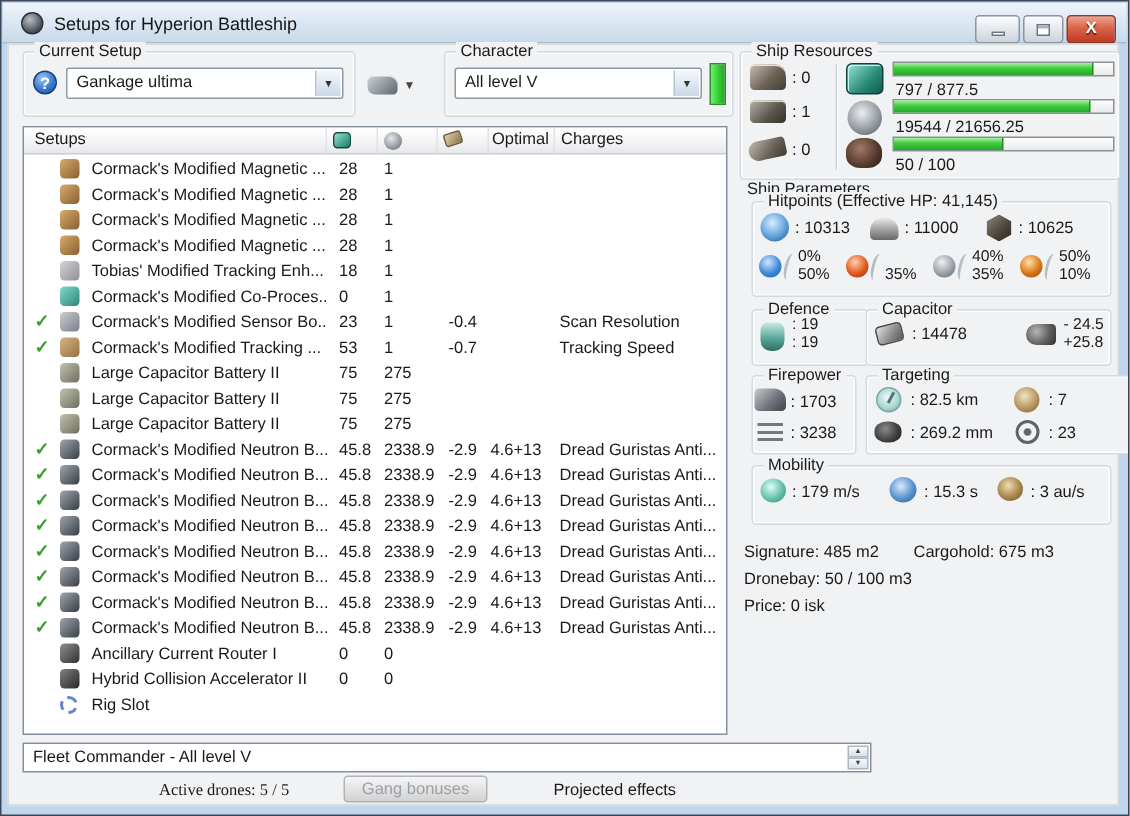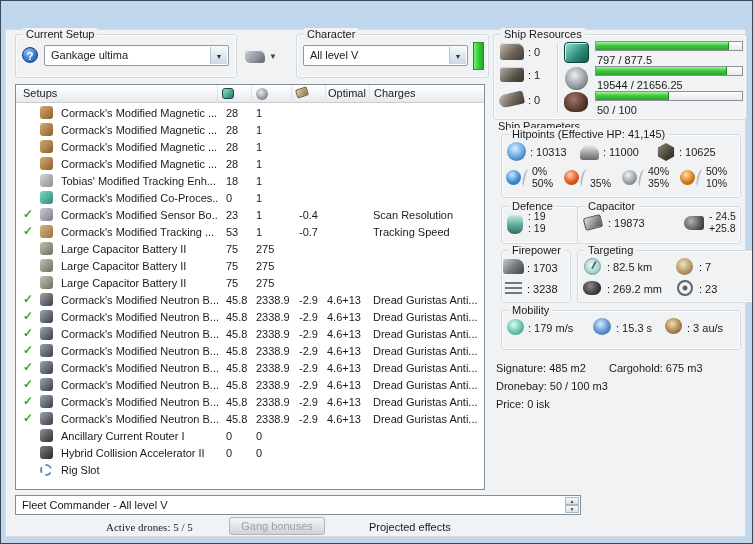--- a/index.html
+++ b/index.html
@@ -121,20 +121,27 @@
   .bar{ position:absolute; height:10px; width:148px; border:1px solid #8a9199; background:linear-gradient(180deg,#fdfdfd,#e9e9e9);}
   .bar .fill{ height:100%; background:linear-gradient(180deg,#a8f0a0,#3ecb3e 45%,#2aa52a); border-right:1px solid #1f8a1f;}
   .vsep{ position:absolute; width:1px; background:#d0d4d8; box-shadow:1px 0 0 #fbfcfd;}
   .lbl{ position:absolute; white-space:nowrap;}
   .small2{ font-size:10.5px; line-height:11px;}
 </style>
 </head>
 <body>
 
 <div class="window">
+  <div class="titlebar">
+    <span class="win-icon"></span>
+    <span class="title-text">Setups for Hyperion Battleship</span>
+    <span class="winbtn btn-min"><span class="glyph-min"></span></span>
+    <span class="winbtn btn-max"><span class="glyph-max"></span></span>
+    <span class="winbtn btn-close"><span class="glyph-close">X</span></span>
+  </div>
   <div class="client"></div>
 
   <div class="gbox" style="left:14px; top:33px; width:222px; height:44px;">
     <span class="glabel">Current Setup</span>
   </div>
   <span class="help-icon" style="left:21px; top:46px;">?</span>
   <div class="combo" style="left:43px; top:44px; width:185px;">
     <span class="cval">Gankage ultima</span>
     <span class="cbtn"><span>▼</span></span>
   </div>
@@ -460,21 +467,21 @@
     <span class="glabel">Defence</span>
   </div>
   <span class="ricon i-defence" style="left:506px; top:214px;"></span>
   <span class="lbl small2" style="left:527px; top:210px;">: 19</span>
   <span class="lbl small2" style="left:527px; top:222px;">: 19</span>
 
   <div class="gbox" style="left:576px; top:205px; width:164px; height:38px;">
     <span class="glabel">Capacitor</span>
   </div>
   <span class="ricon i-capbat" style="left:583px; top:215px;"></span>
-  <span class="lbl" style="left:607px; top:216px;">: 19873</span>
+  <span class="lbl" style="left:607px; top:216px;">: 14478</span>
   <span class="ricon i-recharge" style="left:683px; top:215px;"></span>
   <span class="lbl small2" style="left:708px; top:210px;">- 24.5</span>
   <span class="lbl small2" style="left:708px; top:222px;">+25.8</span>
 
   <div class="gbox" style="left:500px; top:249px; width:70px; height:53px;">
     <span class="glabel">Firepower</span>
   </div>
   <span class="ricon i-turret-fp" style="left:502px; top:258px;"></span>
   <span class="lbl" style="left:526px; top:261px;">: 1703</span>
   <span class="ricon i-volley" style="left:504px; top:281px;"></span>

